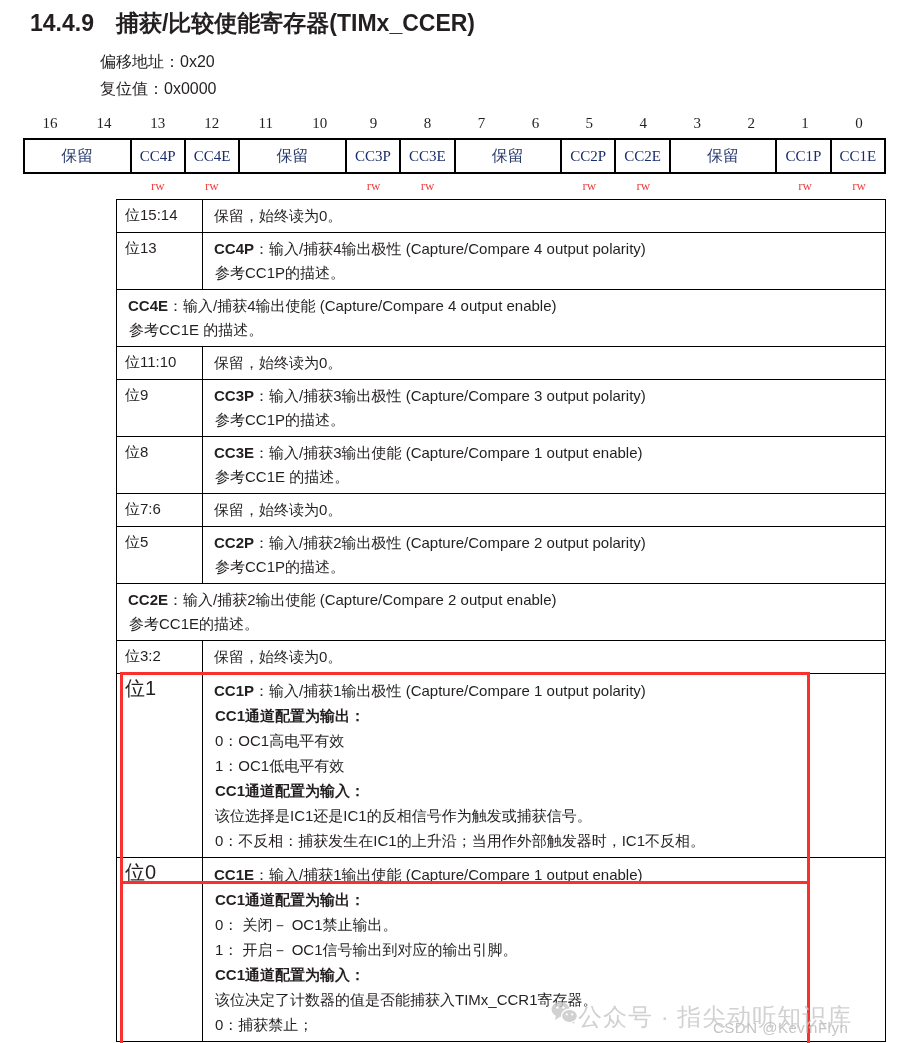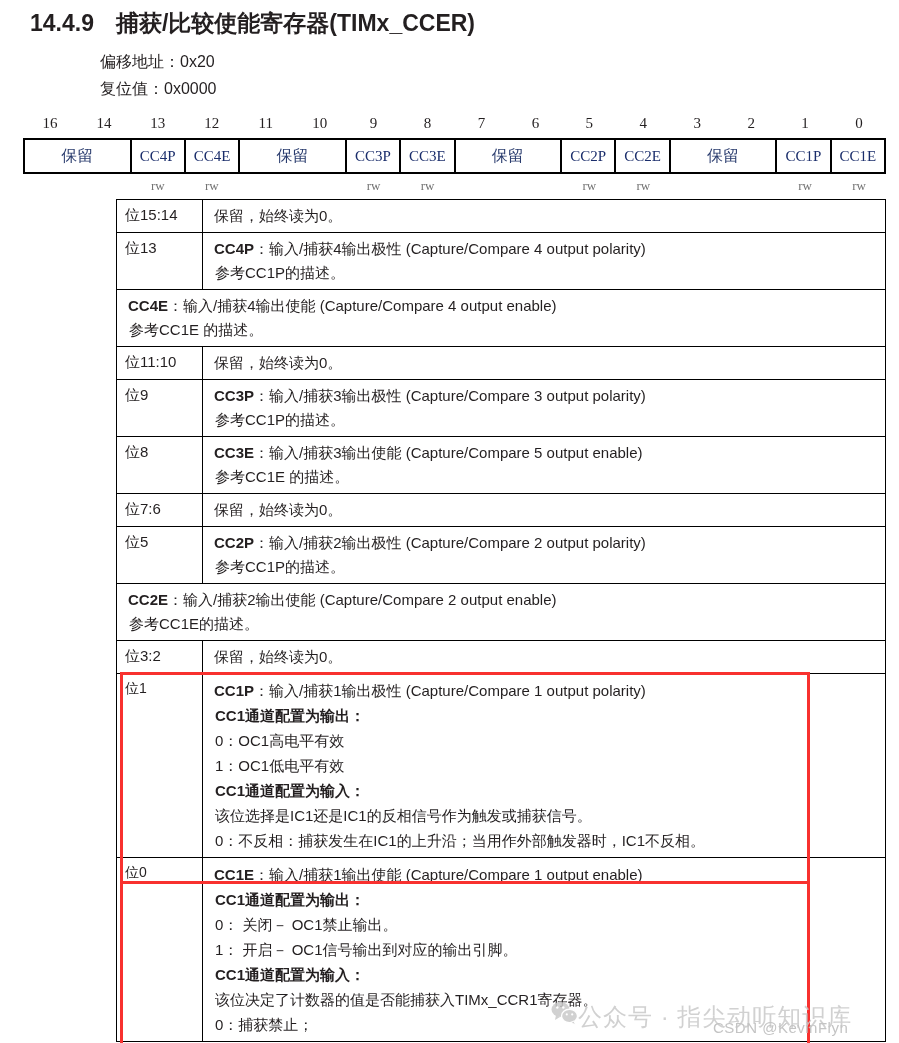--- a/index.html
+++ b/index.html
@@ -82,21 +82,21 @@
     position: absolute;
     left: 23px; top: 176px;
     width: 863px; height: 20px;
     display: flex;
   }
   .rwcell {
     text-align: center;
     font-size: 13px;
     font-family: "Liberation Serif", "DejaVu Serif", serif;
     line-height: 20px;
-    color: #737373;
+    color: #ef4444;
   }
 
   
   .desc-table {
     position: absolute;
     left: 116px; top: 199px;
     width: 770px;
     border: 1px solid #000;
     border-collapse: collapse;
     background: #fff;
@@ -121,21 +121,21 @@
     padding: 4px 6px 4px 11px;
     font-size: 15px;
     line-height: 24px;
   }
   .cell-desc .line { white-space: nowrap; }
   .cell-desc .line.sub { padding-left: 1px; }
   .cell-desc b { font-weight: bold; }
 
   
   .row.hl .cell-desc { line-height: 25px; }
-  .row.hl .cell-bits { font-size: 14px; }
+  .row.hl .cell-bits { font-size: 20px; }
 
   
   .redbox {
     position: absolute;
     border: 3px solid #f8312f;
     pointer-events: none;
     z-index: 5;
   }
   #redbox-cc1p { left: 120px; top: 634px; width: 690px; height: 205px; }
   #redbox-cc1e { left: 120px; top: 836px; width: 690px; height: 204px; }
@@ -259,21 +259,21 @@
     <div class="row">
       <div class="cell-bits">位9</div>
       <div class="cell-desc">
         <div class="line"><b>CC3P</b><span>：输入/捕获3输出极性 (Capture/Compare 3 output polarity)</span></div>
         <div class="line sub"><span>参考CC1P的描述。</span></div>
       </div>
     </div>
     <div class="row">
       <div class="cell-bits">位8</div>
       <div class="cell-desc">
-        <div class="line"><b>CC3E</b><span>：输入/捕获3输出使能 (Capture/Compare 5 output enable)</span></div>
+        <div class="line"><b>CC3E</b><span>：输入/捕获3输出使能 (Capture/Compare 1 output enable)</span></div>
         <div class="line sub"><span>参考CC1E 的描述。</span></div>
       </div>
     </div>
     <div class="row">
       <div class="cell-bits">位7:6</div>
       <div class="cell-desc">
         <div class="line"><span>保留，始终读为0。</span></div>
       </div>
     </div>
     <div class="row">

